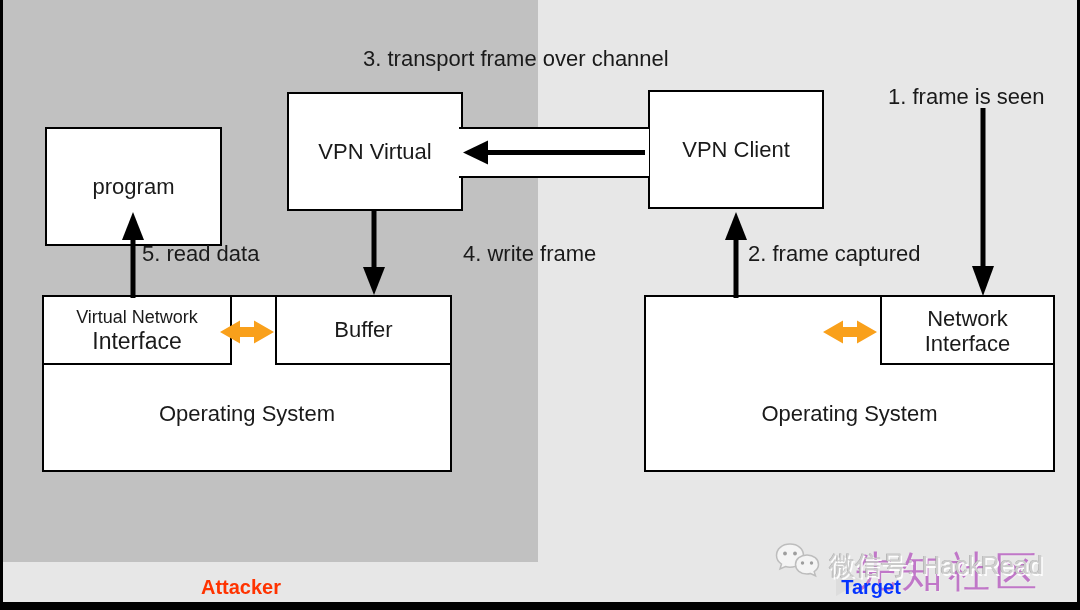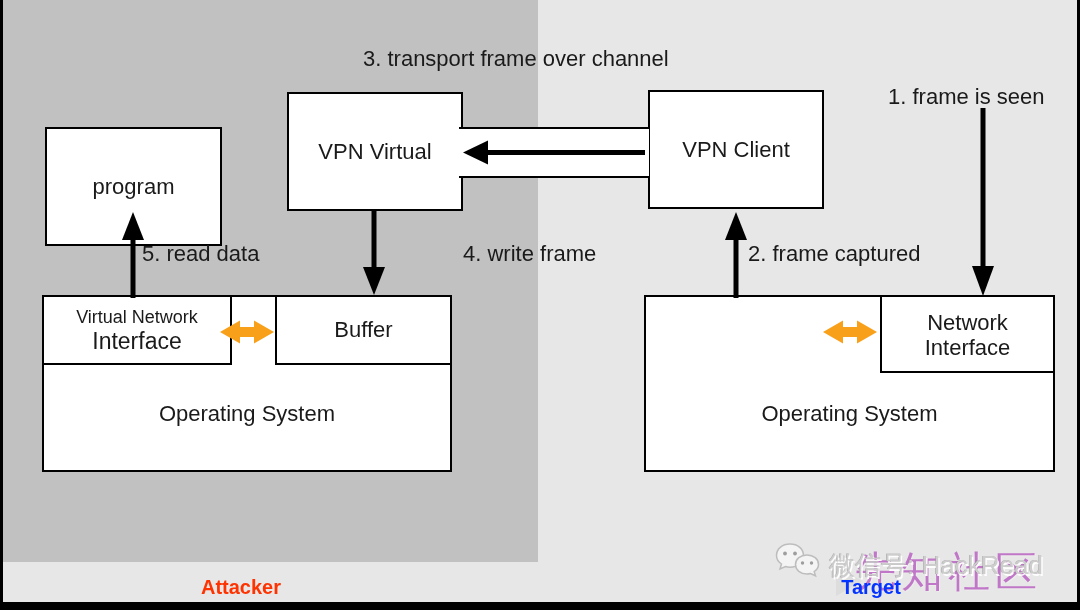--- a/index.html
+++ b/index.html
@@ -80,21 +80,21 @@
     <span class="sub-line-sm">Virtual Network</span>
     <span class="sub-line-lg">Interface</span>
   </div>
   <div class="box" style="left:275px;top:295px;width:177px;height:70px;">
     <span>Buffer</span>
   </div>
 
   <div class="box os-box" style="left:644px;top:295px;width:411px;height:177px;">
     <span class="os-label">Operating System</span>
   </div>
-  <div class="box" style="left:880px;top:295px;width:175px;height:78px;padding-top:2px;">
+  <div class="box" style="left:880px;top:295px;width:175px;height:70px;padding-top:2px;">
     <span style="line-height:25px;">Network</span>
     <span style="line-height:25px;">Interface</span>
   </div>
 
   <svg class="orange-svg" style="left:219px;top:317px;" width="56" height="30">
     <polygon points="1,15 21,3.5 21,10 35,10 35,3.5 55,15 35,26.5 35,20 21,20 21,26.5" fill="#f9a01b"></polygon>
   </svg>
   <svg class="orange-svg" style="left:822px;top:317px;" width="56" height="30">
     <polygon points="1,15 21,3.5 21,10 35,10 35,3.5 55,15 35,26.5 35,20 21,20 21,26.5" fill="#f9a01b"></polygon>
   </svg>

